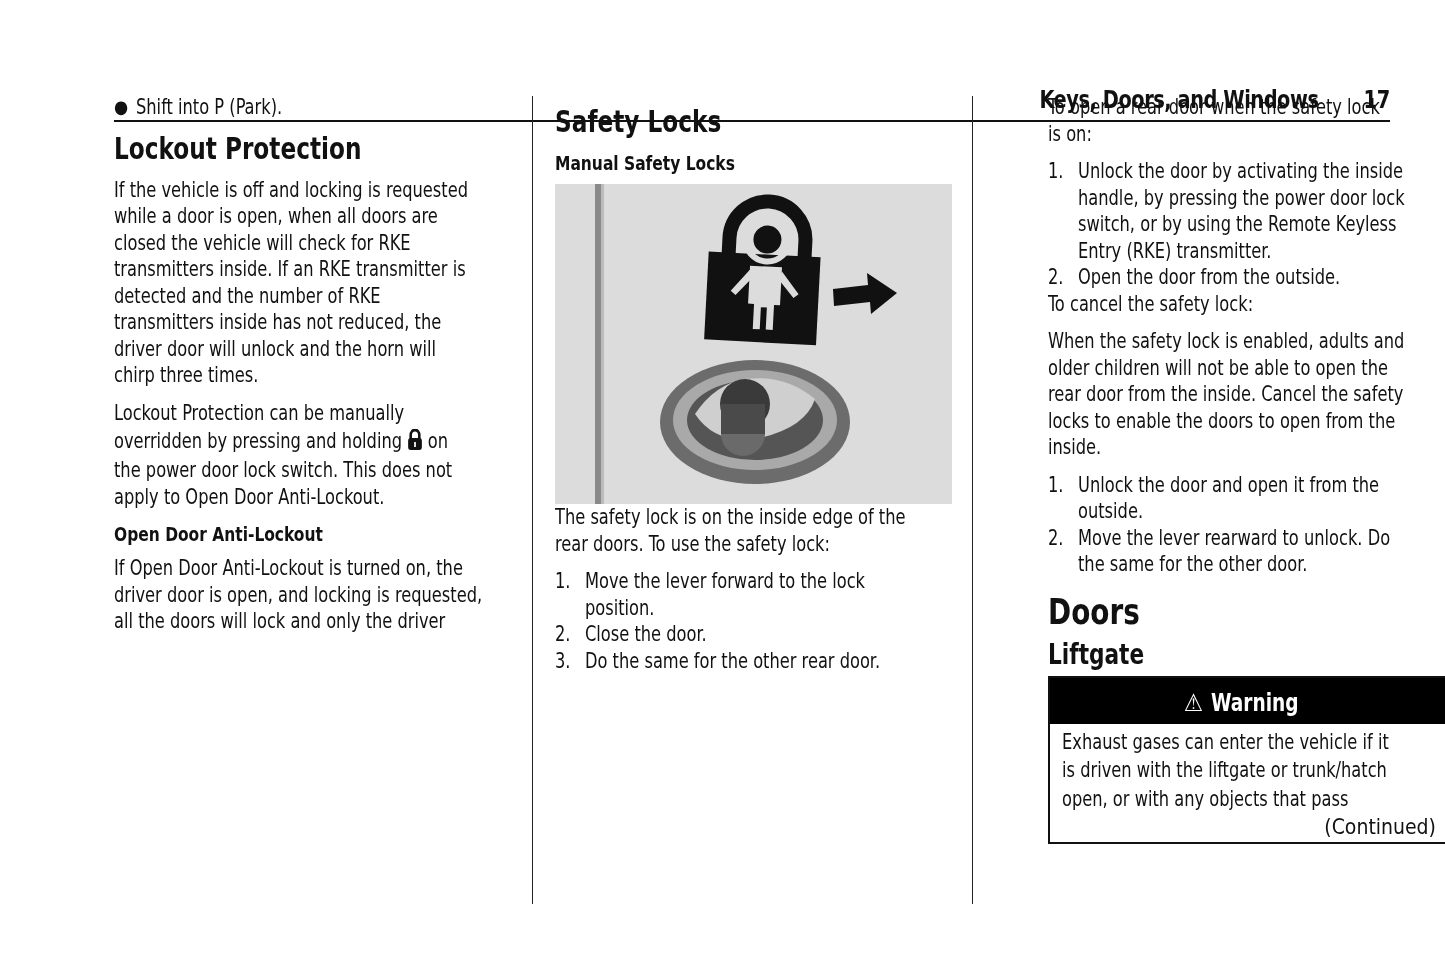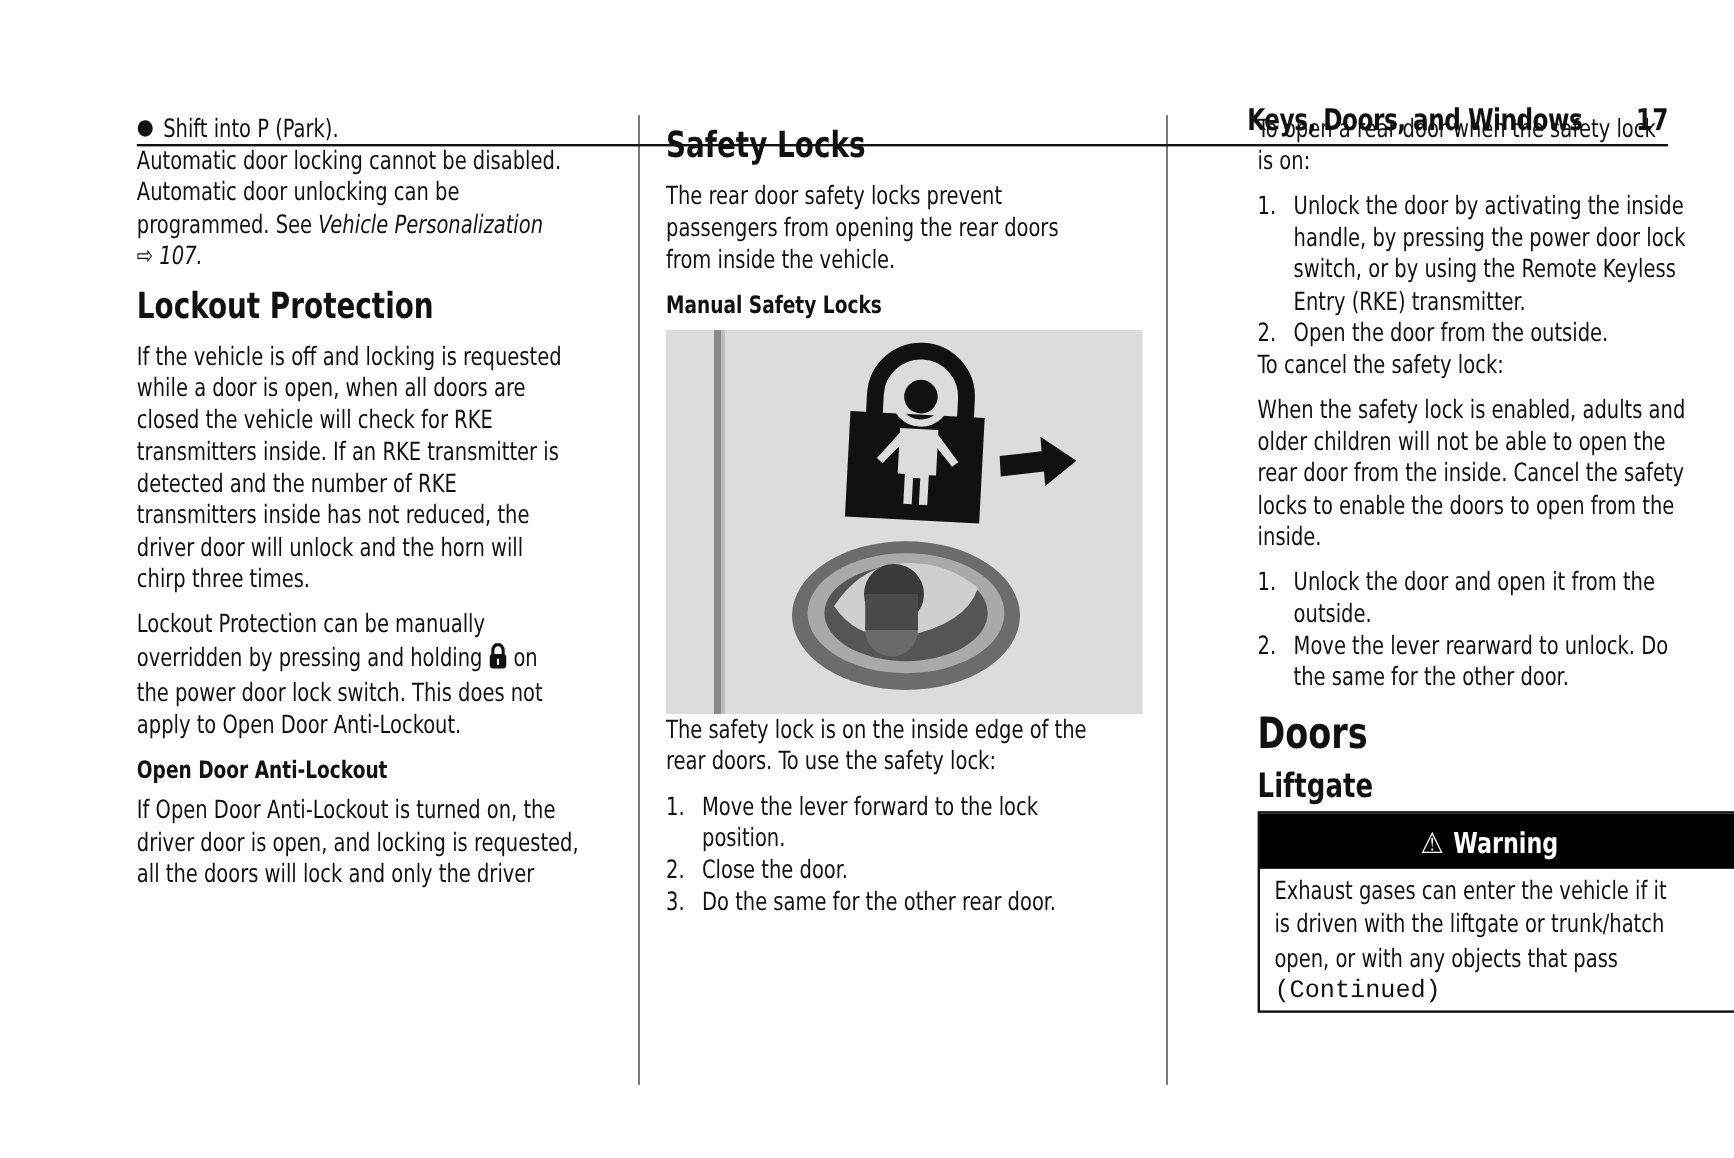--- a/index.html
+++ b/index.html
@@ -25,45 +25,39 @@
   .li { display:flex; margin-bottom:8px; }
   .li .n { width:30px; flex:none; }
   .li .b { flex:1; }
   .ital { font-style:italic; }
   .bullet { display:flex; margin-bottom:12px;}
   .bullet .dot { width:22px; flex:none; font-size:18px;}
   .figure { width:397px; height:320px; background:#dedede; position:relative; margin:10px 0 18px 0; overflow:hidden;}
   .warn { border:2px solid #111; margin-top:10px; }
   .warn-head { background:#000; color:#fff; text-align:center; font-weight:bold; font-size:24px; height:46px; line-height:50px;}
   .warn-body { padding:4px 10px 0 12px; font-size:21px; line-height:28.5px; }
-  .cont { margin-right:-2px;font-family:Liberation Mono, monospace;}
+  .cont { text-align:right; margin-right:-2px;}
   .inline-lock { display:inline-block; width:18px; height:22px; vertical-align:-3px; }
 </style>
 </head>
 <body>
 
 <div class="hdr">
   <span class="hdr-title">Keys, Doors, and Windows</span>
   <span class="hdr-page">17</span>
 </div>
 
 <div class="vr" style="left:532px"></div>
 <div class="vr" style="left:972px"></div>
 
 <div class="col c1">
   <div class="bullet">
     <span class="dot">●</span>
     <span class="t">Shift into P (Park).</span>
   </div>
-  <p class="para">
-    <span class="t" style="display:block">Automatic door locking cannot be disabled.</span>
-    <span class="t" style="display:block">Automatic door unlocking can be</span>
-    <span class="t" style="display:block"><span>programmed. See </span><span class="ital">Vehicle Personalization</span></span>
-    <span class="t" style="display:block"><span>⇨ </span><span class="ital">107.</span></span>
-  </p>
   <h2 class="t">Lockout Protection</h2>
   <p class="para" id="c1p3">
       <span class="t" style="display: block;">If the vehicle is off and locking is requested</span>
       <span class="t" style="display: block;">while a door is open, when all doors are</span>
       <span class="t" style="display: block;">closed the vehicle will check for RKE</span>
       <span class="t" style="display: block;">transmitters inside. If an RKE transmitter is</span>
       <span class="t" style="display: block;">detected and the number of RKE</span>
       <span class="t" style="display: block;">transmitters inside has not reduced, the</span>
       <span class="t" style="display: block;">driver door will unlock and the horn will</span>
       <span class="t" style="display: block;">chirp three times.</span>
@@ -81,25 +75,20 @@
   <h4 class="t">Open Door Anti-Lockout</h4>
   <p class="para" id="c1p5">
       <span class="t" style="display: block;">If Open Door Anti-Lockout is turned on, the</span>
       <span class="t" style="display: block;">driver door is open, and locking is requested,</span>
       <span class="t" style="display: block;">all the doors will lock and only the driver</span>
     </p>
 </div>
 
 <div class="col c2">
   <h2 class="t">Safety Locks</h2>
-  <p class="para" id="c2p1">
-      <span class="t" style="display: block;">The rear door safety locks prevent</span>
-      <span class="t" style="display: block;">passengers from opening the rear doors</span>
-      <span class="t" style="display: block;">from inside the vehicle.</span>
-    </p>
   <h4 class="t">Manual Safety Locks</h4>
   <div class="figure">
     <svg width="397" height="320" viewBox="0 0 397 320">
       <rect x="0" y="0" width="397" height="320" fill="#dcdcdc"></rect>
       <rect x="40" y="0" width="6" height="320" fill="#8a8a8a"></rect>
       <rect x="46" y="0" width="3" height="320" fill="#bbb"></rect>
       <g transform="rotate(3 200 140)">
         <path d="M170 75 v-20 a38 38 0 0 1 76 0 v20" fill="none" stroke="#111" stroke-width="14"></path>
         <rect x="150" y="70" width="112" height="88" fill="#111"></rect>
         <circle cx="208" cy="55" r="14" fill="#111"></circle>

